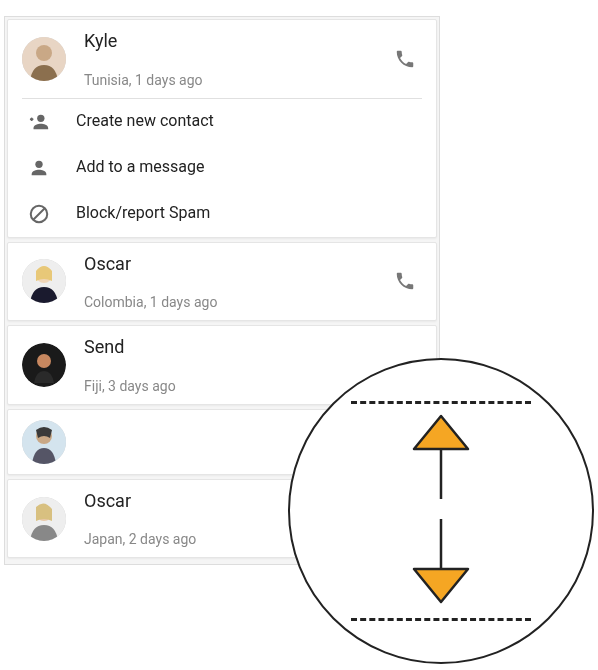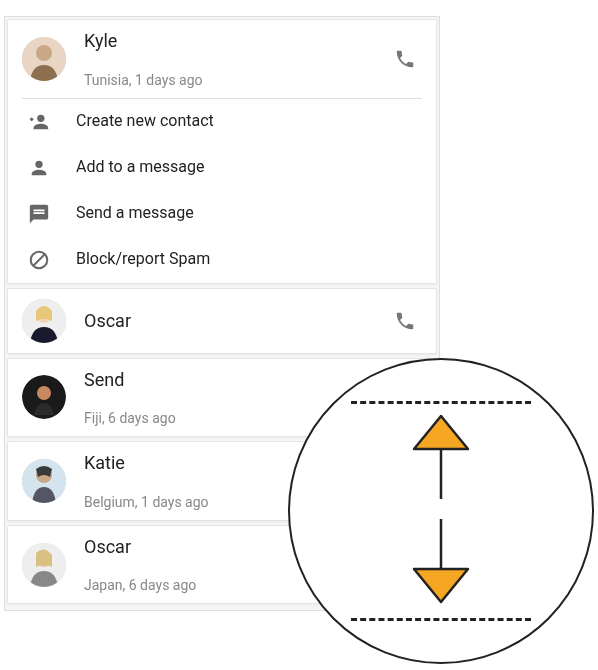--- a/index.html
+++ b/index.html
@@ -157,28 +157,20 @@
       <span class="menu-icon">
         <svg viewBox="0 0 24 24" width="22" height="22" fill="currentColor">
             <circle cx="12" cy="8" r="4"></circle>
             <path d="M12 14c-3 0-8 1.5-8 4.5V20h16v-1.5c0-3-5-4.5-8-4.5z"></path>
           </svg>
       </span>
       <span class="menu-label">Add to a message</span>
     </div>
     <div class="menu-item">
       <span class="menu-icon">
-        <svg viewBox="0 0 24 24" width="22" height="22" fill="currentColor">
-            <path d="M20 2H4c-1.1 0-2 .9-2 2v18l4-4h14c1.1 0 2-.9 2-2V4c0-1.1-.9-2-2-2zm-2 10H6v-2h12v2zm0-3H6V7h12v2z"></path>
-          </svg>
-      </span>
-      <span class="menu-label">Send a message</span>
-    </div>
-    <div class="menu-item">
-      <span class="menu-icon">
         <svg viewBox="0 0 24 24" width="22" height="22" fill="none" stroke="currentColor" stroke-width="2.2">
             <circle cx="12" cy="12" r="9"></circle>
             <line x1="6" y1="18" x2="18" y2="6"></line>
           </svg>
       </span>
       <span class="menu-label">Block/report Spam</span>
     </div>
   </div>
 
   <div class="card">
@@ -186,73 +178,70 @@
       <div class="avatar">
         <svg viewBox="0 0 44 44">
             <rect width="44" height="44" fill="#eee"></rect>
             <circle cx="22" cy="16" r="8" fill="#f0d6b8"></circle>
             <path d="M8 44 Q10 28 22 28 Q34 28 36 44 Z" fill="#1a1a2e"></path>
             <path d="M14 12 Q22 2 30 12 L30 22 Q22 18 14 22 Z" fill="#e8c878"></path>
           </svg>
       </div>
       <div class="info">
         <div class="name">Oscar</div>
+        <div class="sub">Colombia, 1 days ago</div>
       </div>
       <svg class="phone-icon" viewBox="0 0 24 24" fill="currentColor">
           <path d="M6.6 10.8c1.4 2.8 3.8 5.2 6.6 6.6l2.2-2.2c.3-.3.7-.4 1-.2 1.1.4 2.3.6 3.6.6.6 0 1 .4 1 1V20c0 .6-.4 1-1 1C10.6 21 3 13.4 3 4c0-.6.4-1 1-1h3.4c.6 0 1 .4 1 1 0 1.3.2 2.5.6 3.6.1.3 0 .7-.2 1l-2.2 2.2z"></path>
         </svg>
     </div>
   </div>
 
   <div class="card">
     <div class="row">
       <div class="avatar">
         <svg viewBox="0 0 44 44">
             <circle cx="22" cy="22" r="22" fill="#1a1a1a"></circle>
             <circle cx="22" cy="18" r="7" fill="#c88860"></circle>
             <path d="M12 40 Q14 28 22 28 Q30 28 32 40 Z" fill="#2a2a2a"></path>
           </svg>
       </div>
       <div class="info">
         <div class="name">Send</div>
-        <div class="sub">Fiji, 6 days ago</div>
+        <div class="sub">Fiji, 3 days ago</div>
       </div>
     </div>
   </div>
 
   <div class="card">
     <div class="row">
       <div class="avatar">
         <svg viewBox="0 0 44 44">
             <rect width="44" height="44" fill="#d4e4ee"></rect>
             <circle cx="22" cy="16" r="8" fill="#c9a886"></circle>
             <path d="M10 44 Q12 28 22 28 Q32 28 34 44 Z" fill="#556"></path>
             <path d="M14 10 Q22 4 30 10 L28 18 Q22 14 16 18 Z" fill="#3a3a3a"></path>
           </svg>
       </div>
-      <div class="info">
-        <div class="name">Katie</div>
-        <div class="sub">Belgium, 1 days ago</div>
-      </div>
     </div>
   </div>
 
   <div class="card">
     <div class="row">
       <div class="avatar">
         <svg viewBox="0 0 44 44">
             <rect width="44" height="44" fill="#eee"></rect>
             <circle cx="22" cy="16" r="8" fill="#e8c8a8"></circle>
             <path d="M8 44 Q10 28 22 28 Q34 28 36 44 Z" fill="#888"></path>
             <path d="M14 10 Q22 2 30 12 L30 24 Q22 20 14 24 Z" fill="#d8c080"></path>
           </svg>
       </div>
       <div class="info">
         <div class="name">Oscar</div>
-        <div class="sub">Japan, 6 days ago</div>
+        <div class="sub">Japan, 2 days ago</div>
       </div>
     </div>
   </div>
 
 </div>
 
 <div class="magnifier">
   <div class="magnifier-inner">
     <div class="dashed top"></div>
     <div class="dashed bottom"></div>

